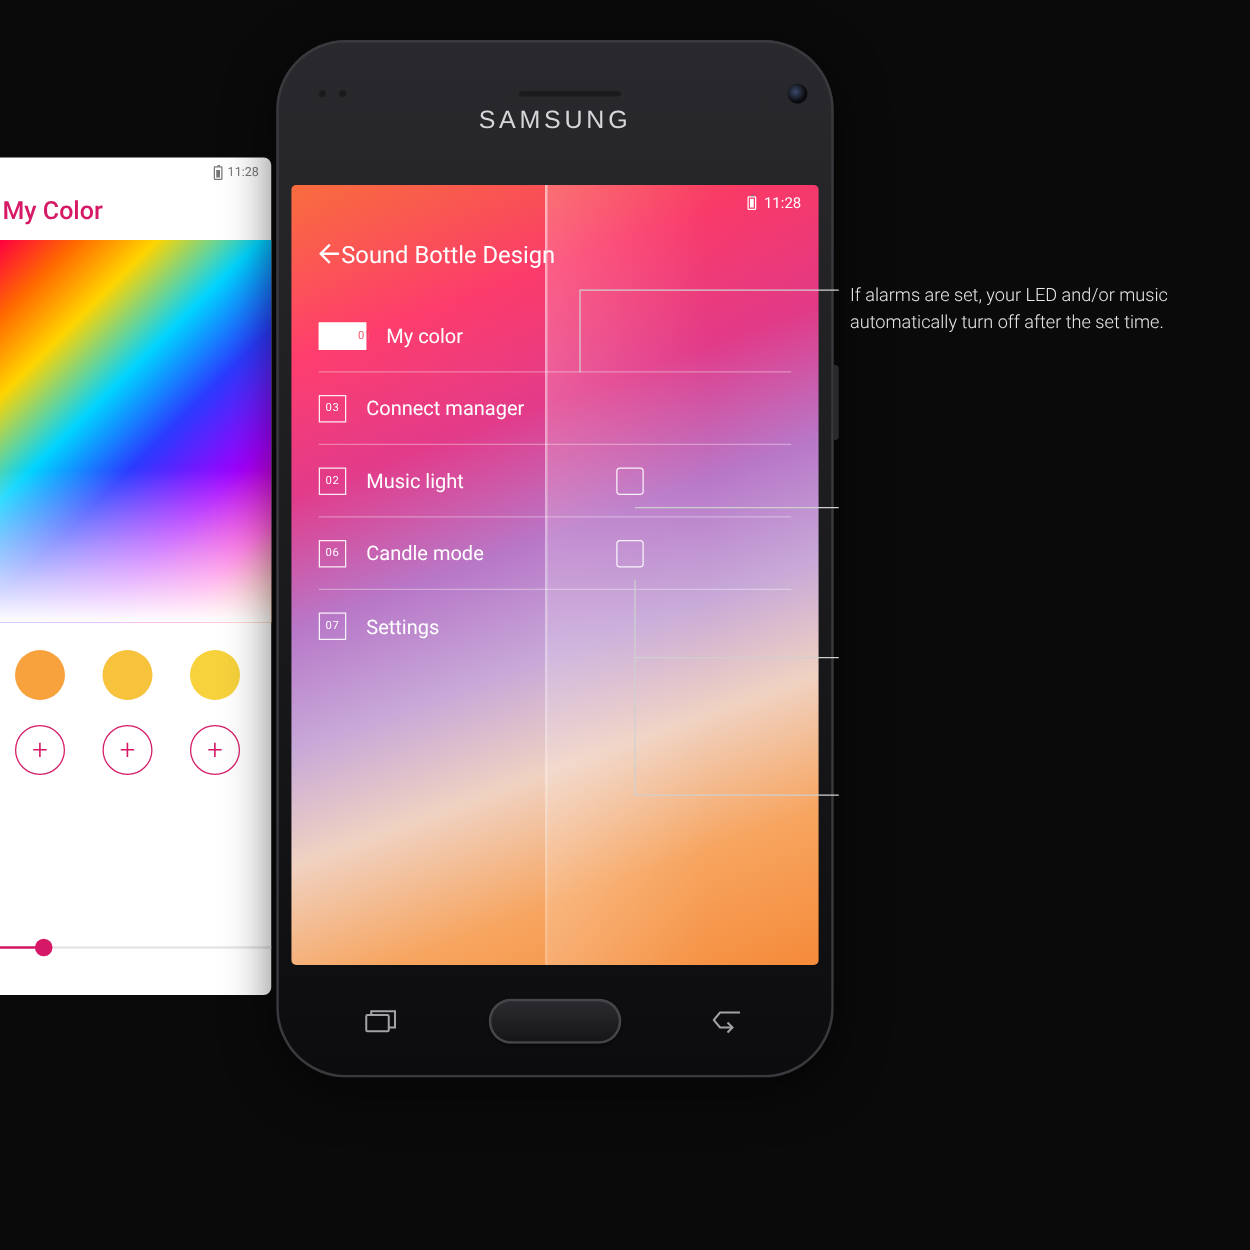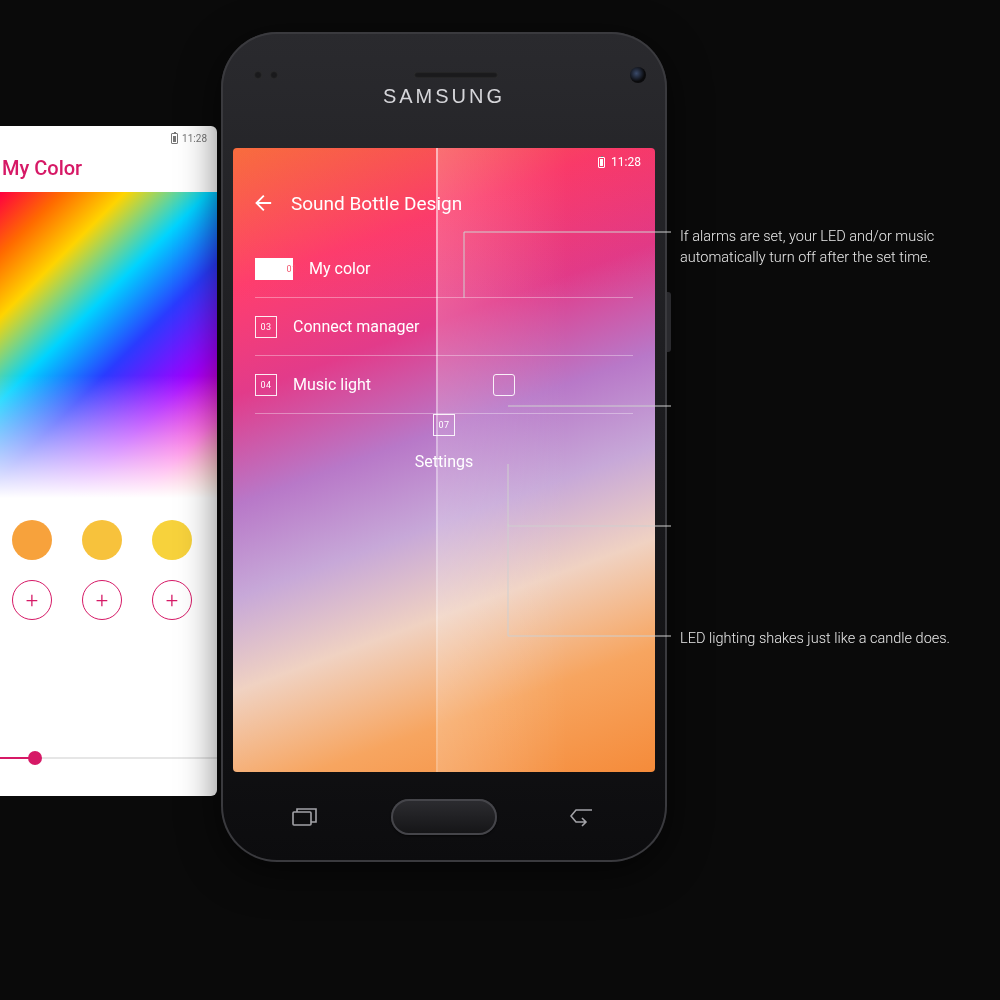--- a/index.html
+++ b/index.html
@@ -106,36 +106,36 @@
   }
   .statusbar{
     position:absolute;top:0;left:0;right:0;height:28px;
     display:flex;align-items:center;justify-content:flex-end;gap:6px;
     font-size:12px;color:#fff;padding:0 14px;
   }
   .statusbar .bat{border-color:#fff;}
   .statusbar .bat i{background:#fff;height:7px;}
   .header{
     position:absolute;top:34px;left:0;right:0;height:42px;
-    display:flex;align-items:center;gap:18px;padding:0 18px;color:#fff;
+    display:flex;align-items:center;padding:0 18px;color:#fff;
   }
   .backarr{width:22px;height:22px;}
   .backarr svg{width:22px;height:22px;stroke:#fff;stroke-width:2;fill:none;}
   .htitle{font-size:19px;font-weight:400;}
   .menu{
     position:absolute;top:92px;left:0;right:0;bottom:0;
     padding:0 22px;
   }
   .mitem{
     display:flex;align-items:center;gap:16px;
     height:58px;
     border-bottom:1px solid rgba(255,255,255,.35);
     color:#fff;font-size:16px;
   }
-  .mitem:last-child{border-bottom:none;flex-direction:column;}
+  .mitem:last-child{border-bottom:none;}
   .numbox{
     width:22px;height:22px;border:1.5px solid rgba(255,255,255,.9);
     display:flex;align-items:center;justify-content:center;
     font-size:9px;letter-spacing:.5px;flex:0 0 auto;color:#fff;
   }
   .numbox.filled{background:#fff;color:#f2556e;border-color:#fff;padding-left:36px;}
   .mlabel{flex:0 0 auto;}
   .mspacer{flex:1 1 auto;}
   .chk{
     width:22px;height:22px;border:1.5px solid rgba(255,255,255,.9);border-radius:3px;
@@ -228,22 +228,28 @@
           <span class="numbox filled">01</span>
           <span class="mlabel">My color</span>
           <span class="mspacer"></span>
         </div>
         <div class="mitem">
           <span class="numbox">03</span>
           <span class="mlabel">Connect manager</span>
           <span class="mspacer"></span>
         </div>
         <div class="mitem">
-          <span class="numbox">04</span>
+          <span class="numbox">02</span>
           <span class="mlabel">Music light</span>
+          <span class="mspacer"></span>
+          <span class="chk"></span>
+        </div>
+        <div class="mitem">
+          <span class="numbox">06</span>
+          <span class="mlabel">Candle mode</span>
           <span class="mspacer"></span>
           <span class="chk"></span>
         </div>
         <div class="mitem">
           <span class="numbox">07</span>
           <span class="mlabel">Settings</span>
           <span class="mspacer"></span>
         </div>
       </div>
   </div>
@@ -271,14 +277,13 @@
       <path d="M452 298 V232 H659"></path>
 
       <path d="M496 406 H659"></path>
 
       <path d="M496 464 V526 H659"></path>
 
       <path d="M496 524 V636 H659"></path>
     </g>
   </svg>
   <div class="note" style="top:226px"> If alarms are set, your LED and/or music automatically turn off after the set time.</div>
-  <div class="note" style="top:628px">LED lighting shakes just like a candle does.</div>
 </div>
 
 </body></html>

